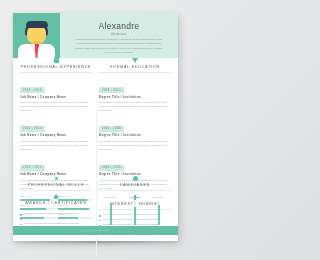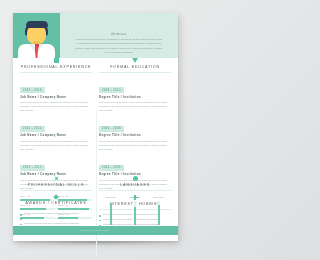--- a/index.html
+++ b/index.html
@@ -159,20 +159,21 @@
         <div class="av-fringe"></div>
         <div class="av-neck"></div>
         <div class="av-body"></div>
         <div class="av-collarL"></div>
         <div class="av-collarR"></div>
         <div class="av-tieknot"></div>
         <div class="av-tie"></div>
       </div>
 
       <div class="hdr-right">
+        <div class="name">Alexandre</div>
         <div class="surname">dumas</div>
         <div class="bio">Lorem ipsum dolor sit amet, consectetuer adipiscing elit, sed diam nonummy nibh euismod tincidunt ut laoreet dolore magna aliquam erat volutpat. Ut wisi enim ad minim veniam, quis nostrud exerci tation ullamcorper suscipit lobortis nisl ut aliquip ex ea commodo consequat.</div>
       </div>
     </div>
 
     <div class="cols">
       <div class="divider"></div>
 
       <div class="col col-l">
 

